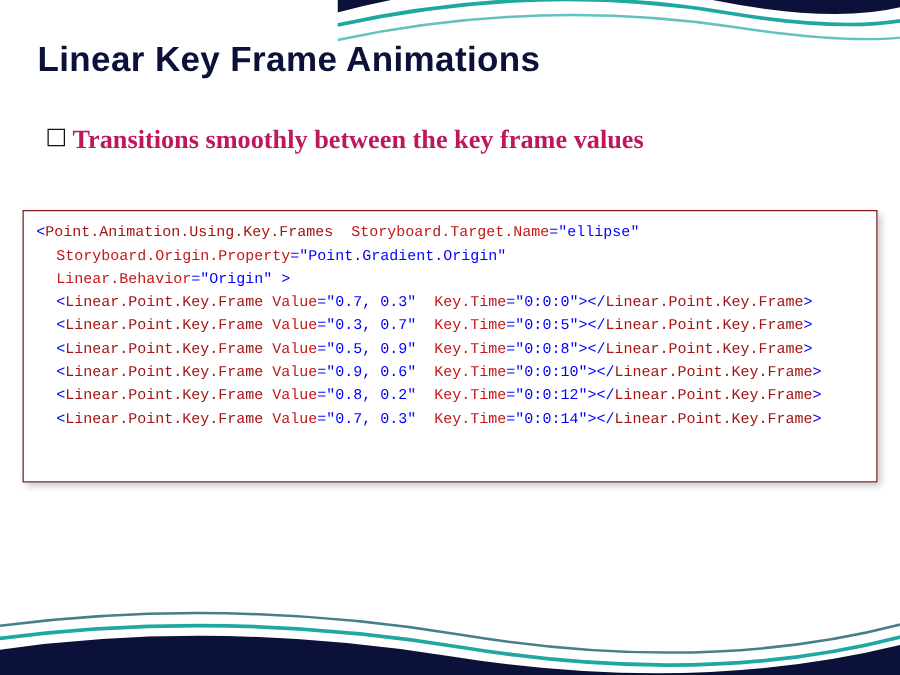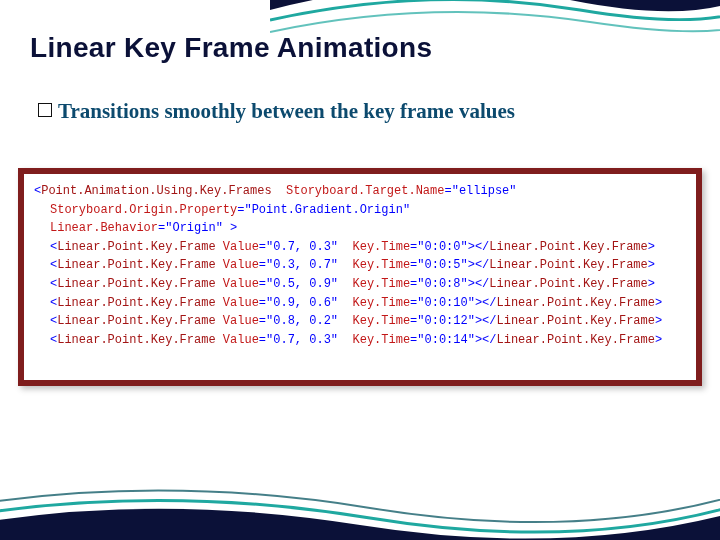--- a/index.html
+++ b/index.html
@@ -52,31 +52,31 @@
     width: 14px;
     height: 14px;
     border: 1.5px solid #111;
     margin-top: 5px;
     flex: 0 0 auto;
   }
   .bullet-text {
     font-family: Georgia, serif;
     font-weight: 700;
     font-size: 21px;
-    color: #0c4a6e;
+    color: #be185d;
     line-height: 1.25;
   }
   .code-panel {
     position: absolute;
     top: 168px;
     left: 18px;
     width: 684px;
     height: 218px;
     background: #fff;
-    border: 6px solid #7f1d1d;
+    border: 1px solid #7f1d1d;
     box-shadow: 3px 3px 6px rgba(0,0,0,0.25);
     padding: 8px 10px;
     font-family: Consolas, 'Courier New', monospace;
     font-size: 12px;
     line-height: 1.55;
     color: #333;
     white-space: nowrap;
     overflow: hidden;
   }
   .t-elem { color: #a31515; }

